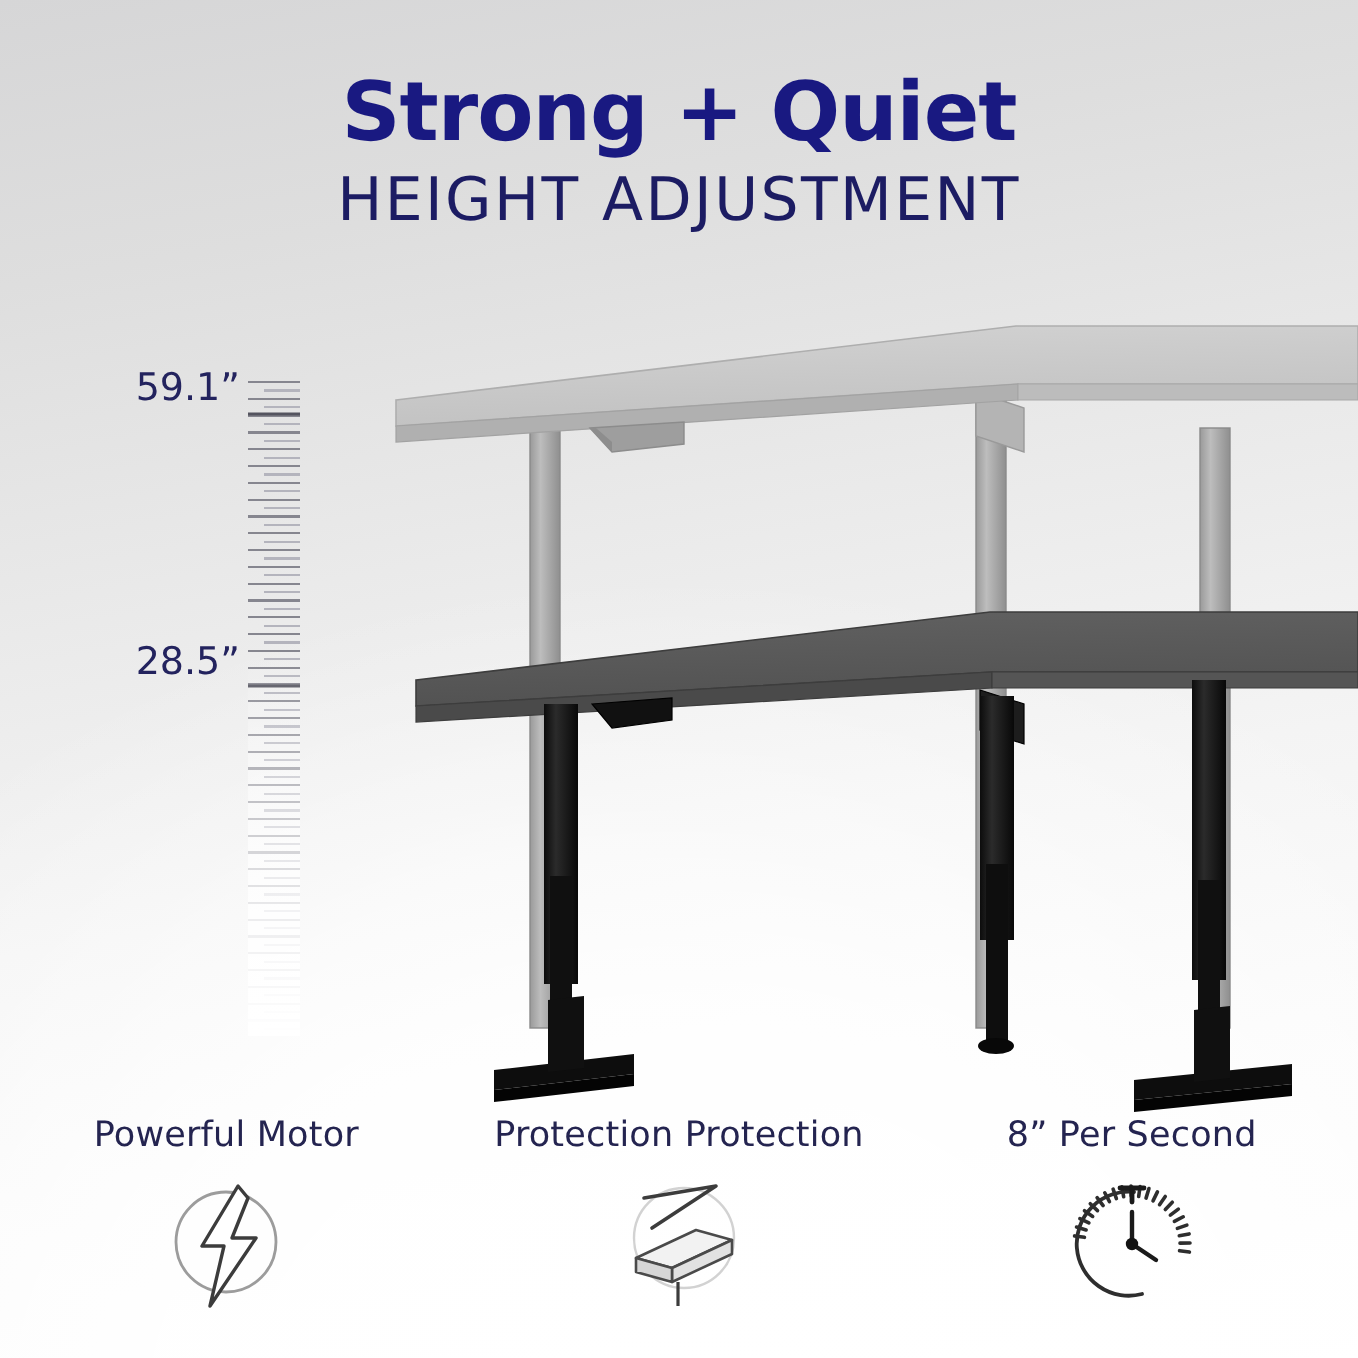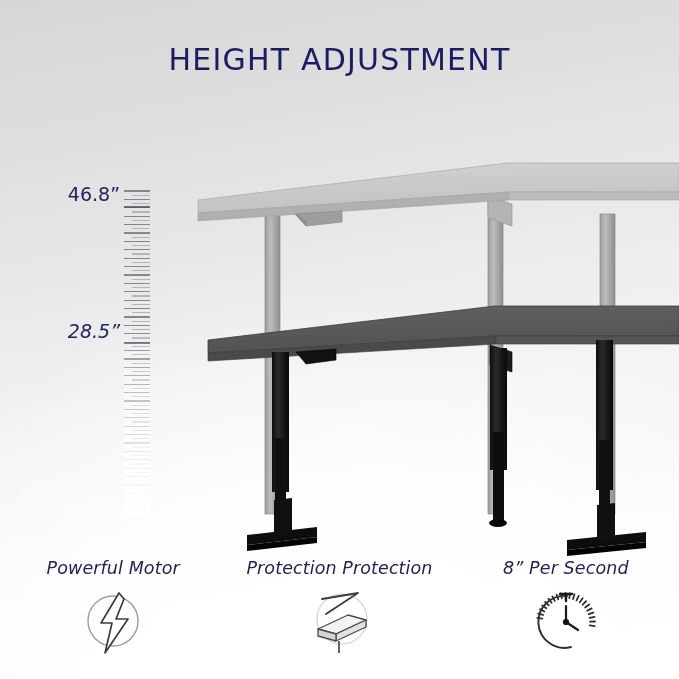--- a/index.html
+++ b/index.html
@@ -70,21 +70,21 @@
     position: absolute;
     font-family: "DejaVu Sans", sans-serif;
     font-size: 19px;
     color: #23235e;
     white-space: nowrap;
     text-align: right;
     width: 74px;
     right: 36px;
   }
   .ruler-label.top { top: 5px; }
-  .ruler-label.bottom { top: 142px; font-style: italic; }
+  .ruler-label.bottom { top: 142px; }
 
   
   #desk-scene {
     position: absolute;
     left: 0;
     top: 0;
     width: 679px;
     height: 679px;
     pointer-events: none;
   }
@@ -97,21 +97,20 @@
     top: 558px;
     width: 679px;
     height: 121px;
     display: flex;
   }
   .feature {
     flex: 1 1 0;
     display: flex;
     flex-direction: column;
     align-items: center;
-    font-style: italic;
   }
   .feature-label {
     font-family: "DejaVu Sans", sans-serif;
     font-size: 17.5px;
     color: #242450;
     white-space: nowrap;
     letter-spacing: 0.1px;
   }
   .feature-icon {
     margin-top: 9px;
@@ -119,20 +118,21 @@
     height: 72px;
   }
   .feature-icon svg { display: block; }
 </style>
 </head>
 <body>
 
 <div id="stage">
 
   <div class="headline">
+    <span class="line1">Strong + Quiet</span>
     <span class="line2">HEIGHT ADJUSTMENT</span>
   </div>
 
   <div id="desk-scene">
     <svg width="679" height="679" viewBox="0 0 679 679" xmlns="http://www.w3.org/2000/svg">
       <defs>
         <linearGradient id="lightTop" x1="0" y1="0" x2="0.25" y2="1">
           <stop offset="0" stop-color="#d2d2d2"></stop>
           <stop offset="1" stop-color="#c2c2c2"></stop>
         </linearGradient>
@@ -212,21 +212,21 @@
           <path d="M567 540 L646 532 L646 542 L567 550 Z" fill="#0d0d0d"></path>
           <path d="M567 550 L646 542 L646 548 L567 556 Z" fill="#040404"></path>
           <path d="M597 505 L615 503 L615 539 L597 541 Z" fill="#101010"></path>
         </g>
       </g>
     </svg>
   </div>
 
   <div id="ruler-group">
 
-    <div class="ruler-label top">46.8”</div>
+    <div class="ruler-label top">59.1”</div>
     <div class="ruler-label bottom">28.5”</div>
 
     <div id="ruler-strip">
       <svg width="26" height="330" viewBox="0 0 26 330" xmlns="http://www.w3.org/2000/svg">
         <defs>
           <linearGradient id="fadeOut" x1="0" y1="0" x2="0" y2="1">
             <stop offset="0" stop-color="#ffffff" stop-opacity="0"></stop>
             <stop offset="0.42" stop-color="#ffffff" stop-opacity="0"></stop>
             <stop offset="0.62" stop-color="#ffffff" stop-opacity="0.45"></stop>
             <stop offset="0.82" stop-color="#ffffff" stop-opacity="0.85"></stop>

